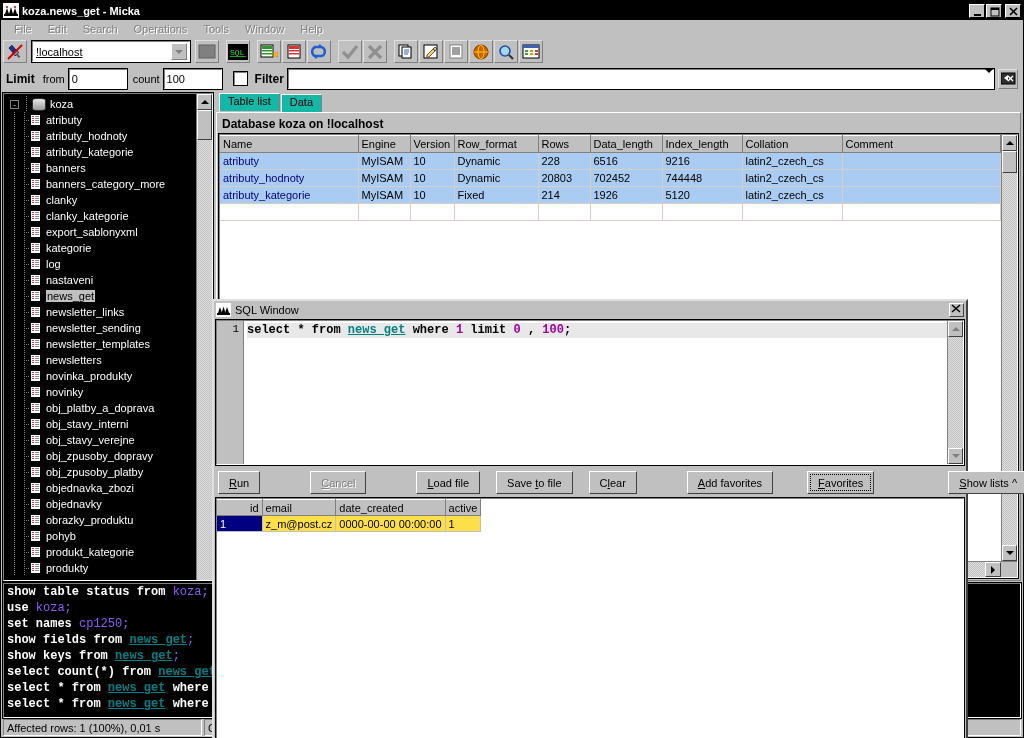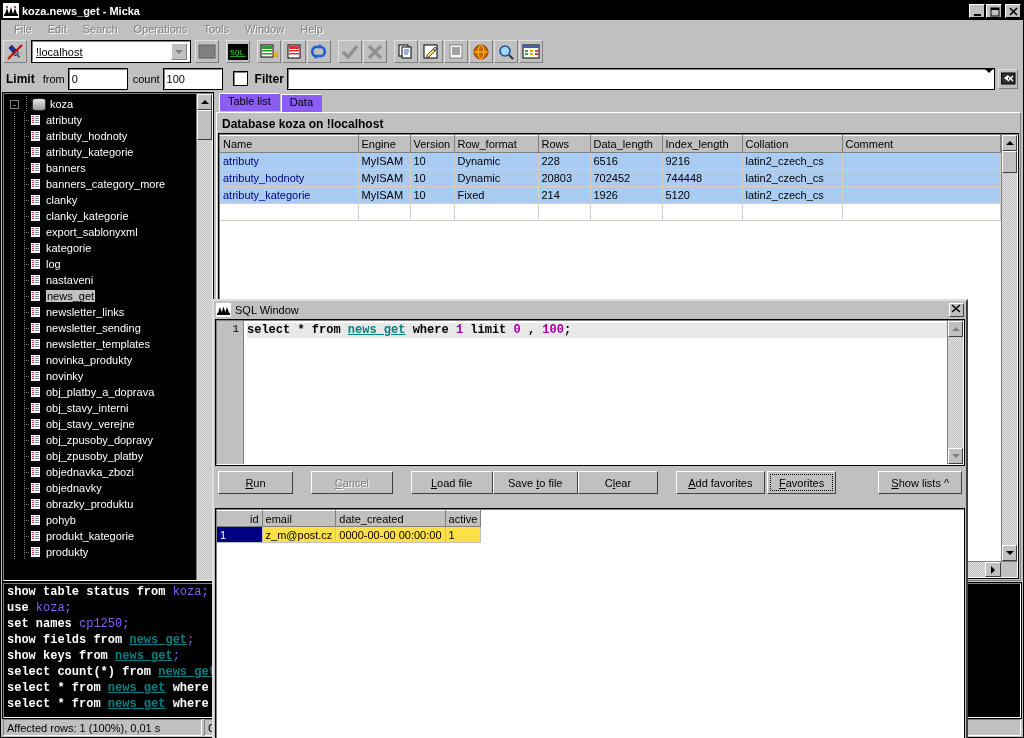--- a/index.html
+++ b/index.html
@@ -225,21 +225,21 @@
     border-top: 1px solid #fff; border-left: 1px solid #fff;
     border-right: 1px solid #404040; border-bottom: 1px solid #404040;
     display:flex;align-items:center;justify-content:center; flex:none;
   }
 
   
   .rightwrap { flex: 1; min-width: 0; margin: 2px 2px 0 3px; display:flex; flex-direction:column; }
   .tabs { display: flex; height: 19px; align-items: flex-end; padding-left: 3px; }
   .tab {
     height: 18px; padding: 1px 8px 0 8px; font-size: 11px;
-    background: #8b5cf6;
+    background: #14b8a6;
     border-top: 1px solid #fff; border-left: 1px solid #fff;
     border-right: 1px solid #808080;
     margin-right: 1px;
   }
   .tab.active { height: 19px; border-bottom: 1px solid #c0c0c0; position: relative; z-index: 2; }
   .tabpanel {
     flex: 1; min-height: 0;
     border-top: 1px solid #fff; border-left: 1px solid #fff;
     border-right: 1px solid #808080; border-bottom: 1px solid #808080;
     background: #c0c0c0; padding: 2px;
@@ -308,21 +308,21 @@
     border-right: 1px solid #808080;
   }
   .editor { flex:1; min-width:0; background:#fff; padding: 2px 0 0 3px;
     font-family:"Liberation Mono", monospace; font-size: 12px; overflow:hidden; }
   .editor .line1 { background: #e8e8e8; display:block; height:15px; white-space:nowrap; }
   .kw { color:#000; font-weight: bold; }
   .tbl { color:#008080; text-decoration: underline; font-weight:bold; }
   .num { color:#a000a0; font-weight:bold; }
   .op  { color:#000; font-weight:bold; }
 
-  .btnrow { display:flex; align-items:center; gap:0px; padding: 6px 4px 15px 4px; flex:none; }
+  .btnrow { display:flex; align-items:center; gap:16px; padding: 6px 4px 4px 4px; flex:none; }
   .pbtn {
     height: 23px; background:#c0c0c0;
     border-top:1px solid #fff;border-left:1px solid #fff;
     border-right:1px solid #404040;border-bottom:1px solid #404040;
     font-size:11px; display:flex; align-items:center; justify-content:center;
     padding: 0 10px; color:#000; white-space:nowrap;
   }
   .pbtn.disabled { color:#808080; text-shadow: 1px 1px 0 #fff; }
   .pbtn.focus { outline: 1px dotted #000; outline-offset: -4px; }
   .pbtn u { text-decoration: underline; }
@@ -667,20 +667,26 @@
               <span class="dotline"></span>
               <span class="dotline child"></span>
               <span class="ico-tbl"></span>
               <span class="tlabel">newsletter_sending</span>
             </div>
             <div class="tnode">
               <span class="dotline"></span>
               <span class="dotline child"></span>
               <span class="ico-tbl"></span>
               <span class="tlabel">newsletter_templates</span>
+            </div>
+            <div class="tnode">
+              <span class="dotline"></span>
+              <span class="dotline child"></span>
+              <span class="ico-tbl"></span>
+              <span class="tlabel">newsletters</span>
             </div>
             <div class="tnode">
               <span class="dotline"></span>
               <span class="dotline child"></span>
               <span class="ico-tbl"></span>
               <span class="tlabel">novinka_produkty</span>
             </div>
             <div class="tnode">
               <span class="dotline"></span>
               <span class="dotline child"></span>

